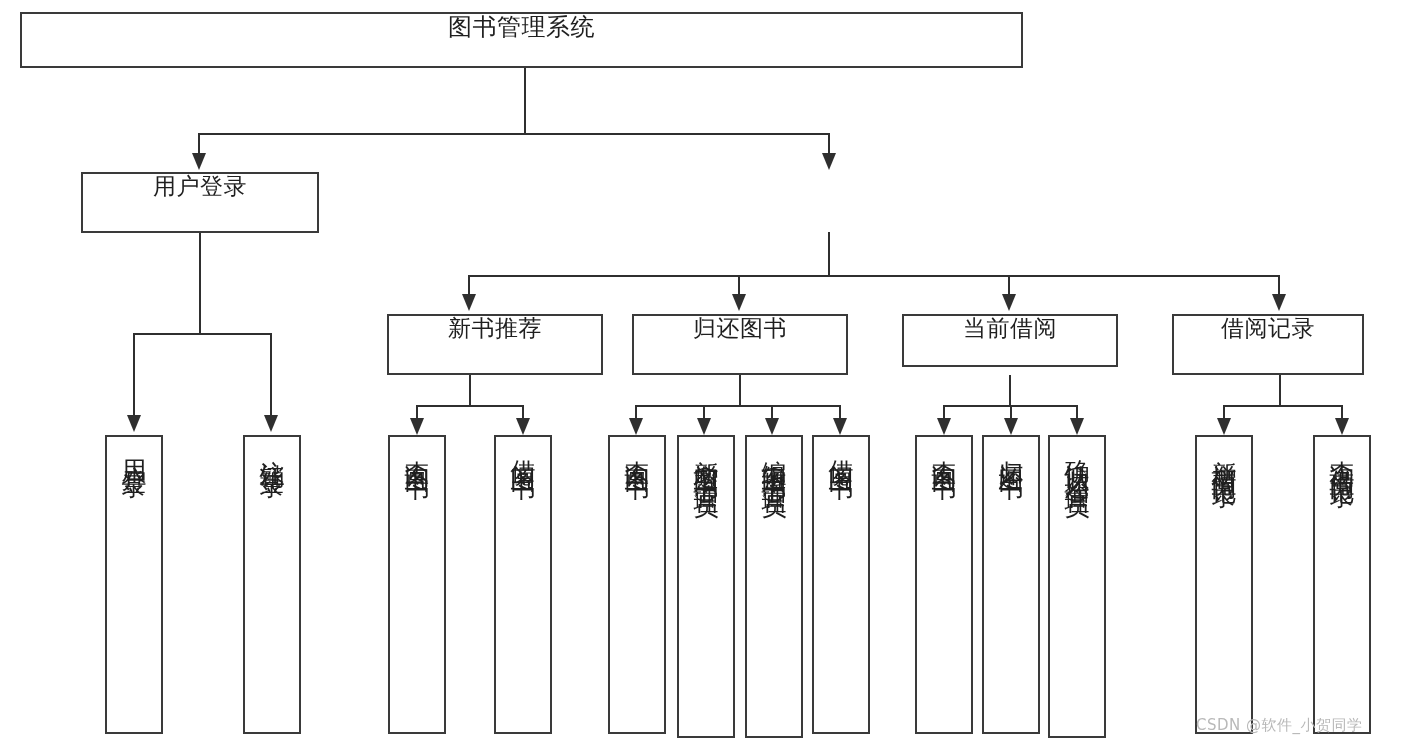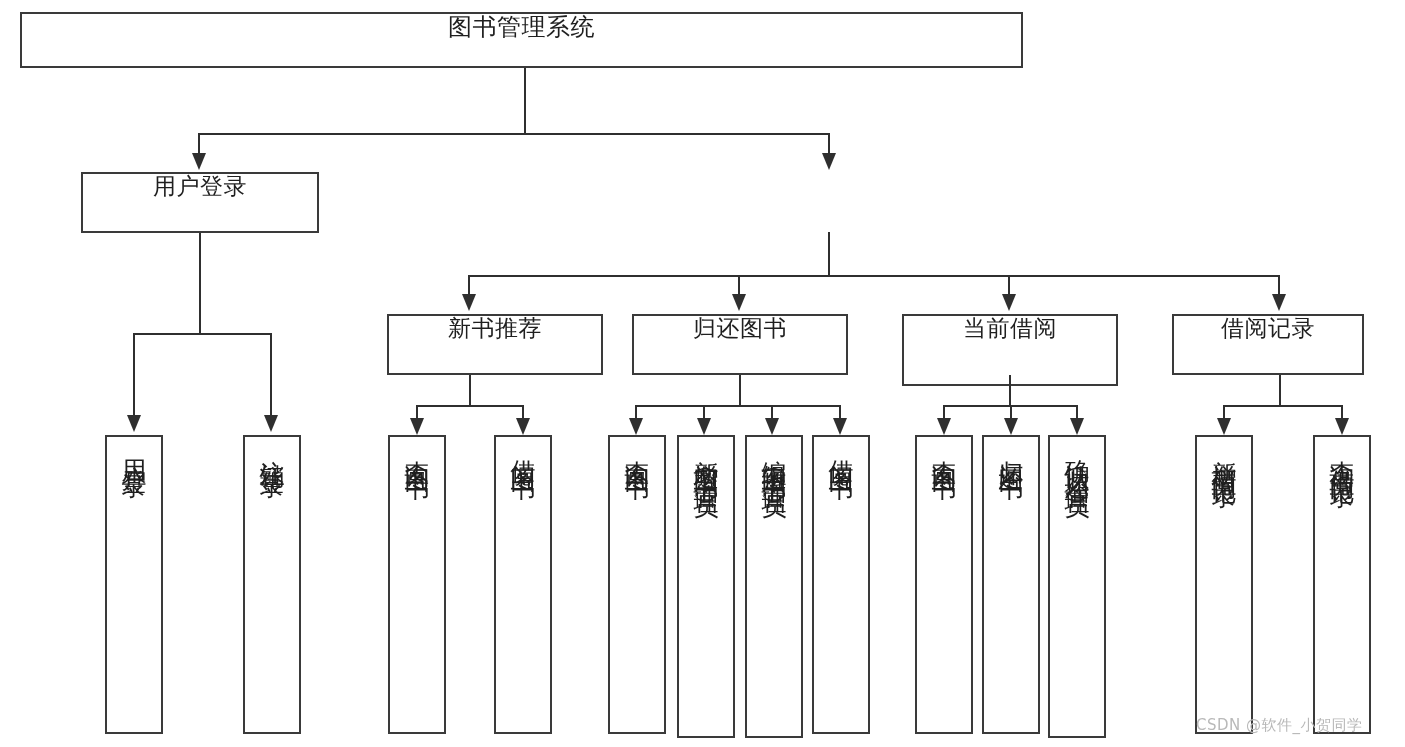--- a/index.html
+++ b/index.html
@@ -119,21 +119,21 @@
 
   <div class="edge vline" style="left:1278px; top:275px; height:22px;"></div>
   <div class="arrow" style="left:1272px; top:294px;"></div>
 
   <div class="node h" style="left:362px; top:314px; width:216px; height:61px;margin-left:25px;">
     <span class="lbl">新书推荐</span>
   </div>
   <div class="node h" style="left:632px; top:314px; width:216px; height:61px;">
     <span class="lbl">归还图书</span>
   </div>
-  <div class="node h" style="left:902px; top:314px; width:216px; height:72px;">
+  <div class="node h" style="left:902px; top:314px; width:216px; height:53px;">
     <span class="lbl">当前借阅</span>
   </div>
   <div class="node h" style="left:1172px; top:314px; width:192px; height:61px;">
     <span class="lbl">借阅记录</span>
   </div>
 
   <div class="edge vline" style="left:469px; top:375px; height:32px;"></div>
   <div class="edge hline" style="left:416px; top:405px; width:108px;"></div>
   <div class="edge vline" style="left:416px; top:405px; height:16px;"></div>
   <div class="arrow" style="left:410px; top:418px;"></div>

